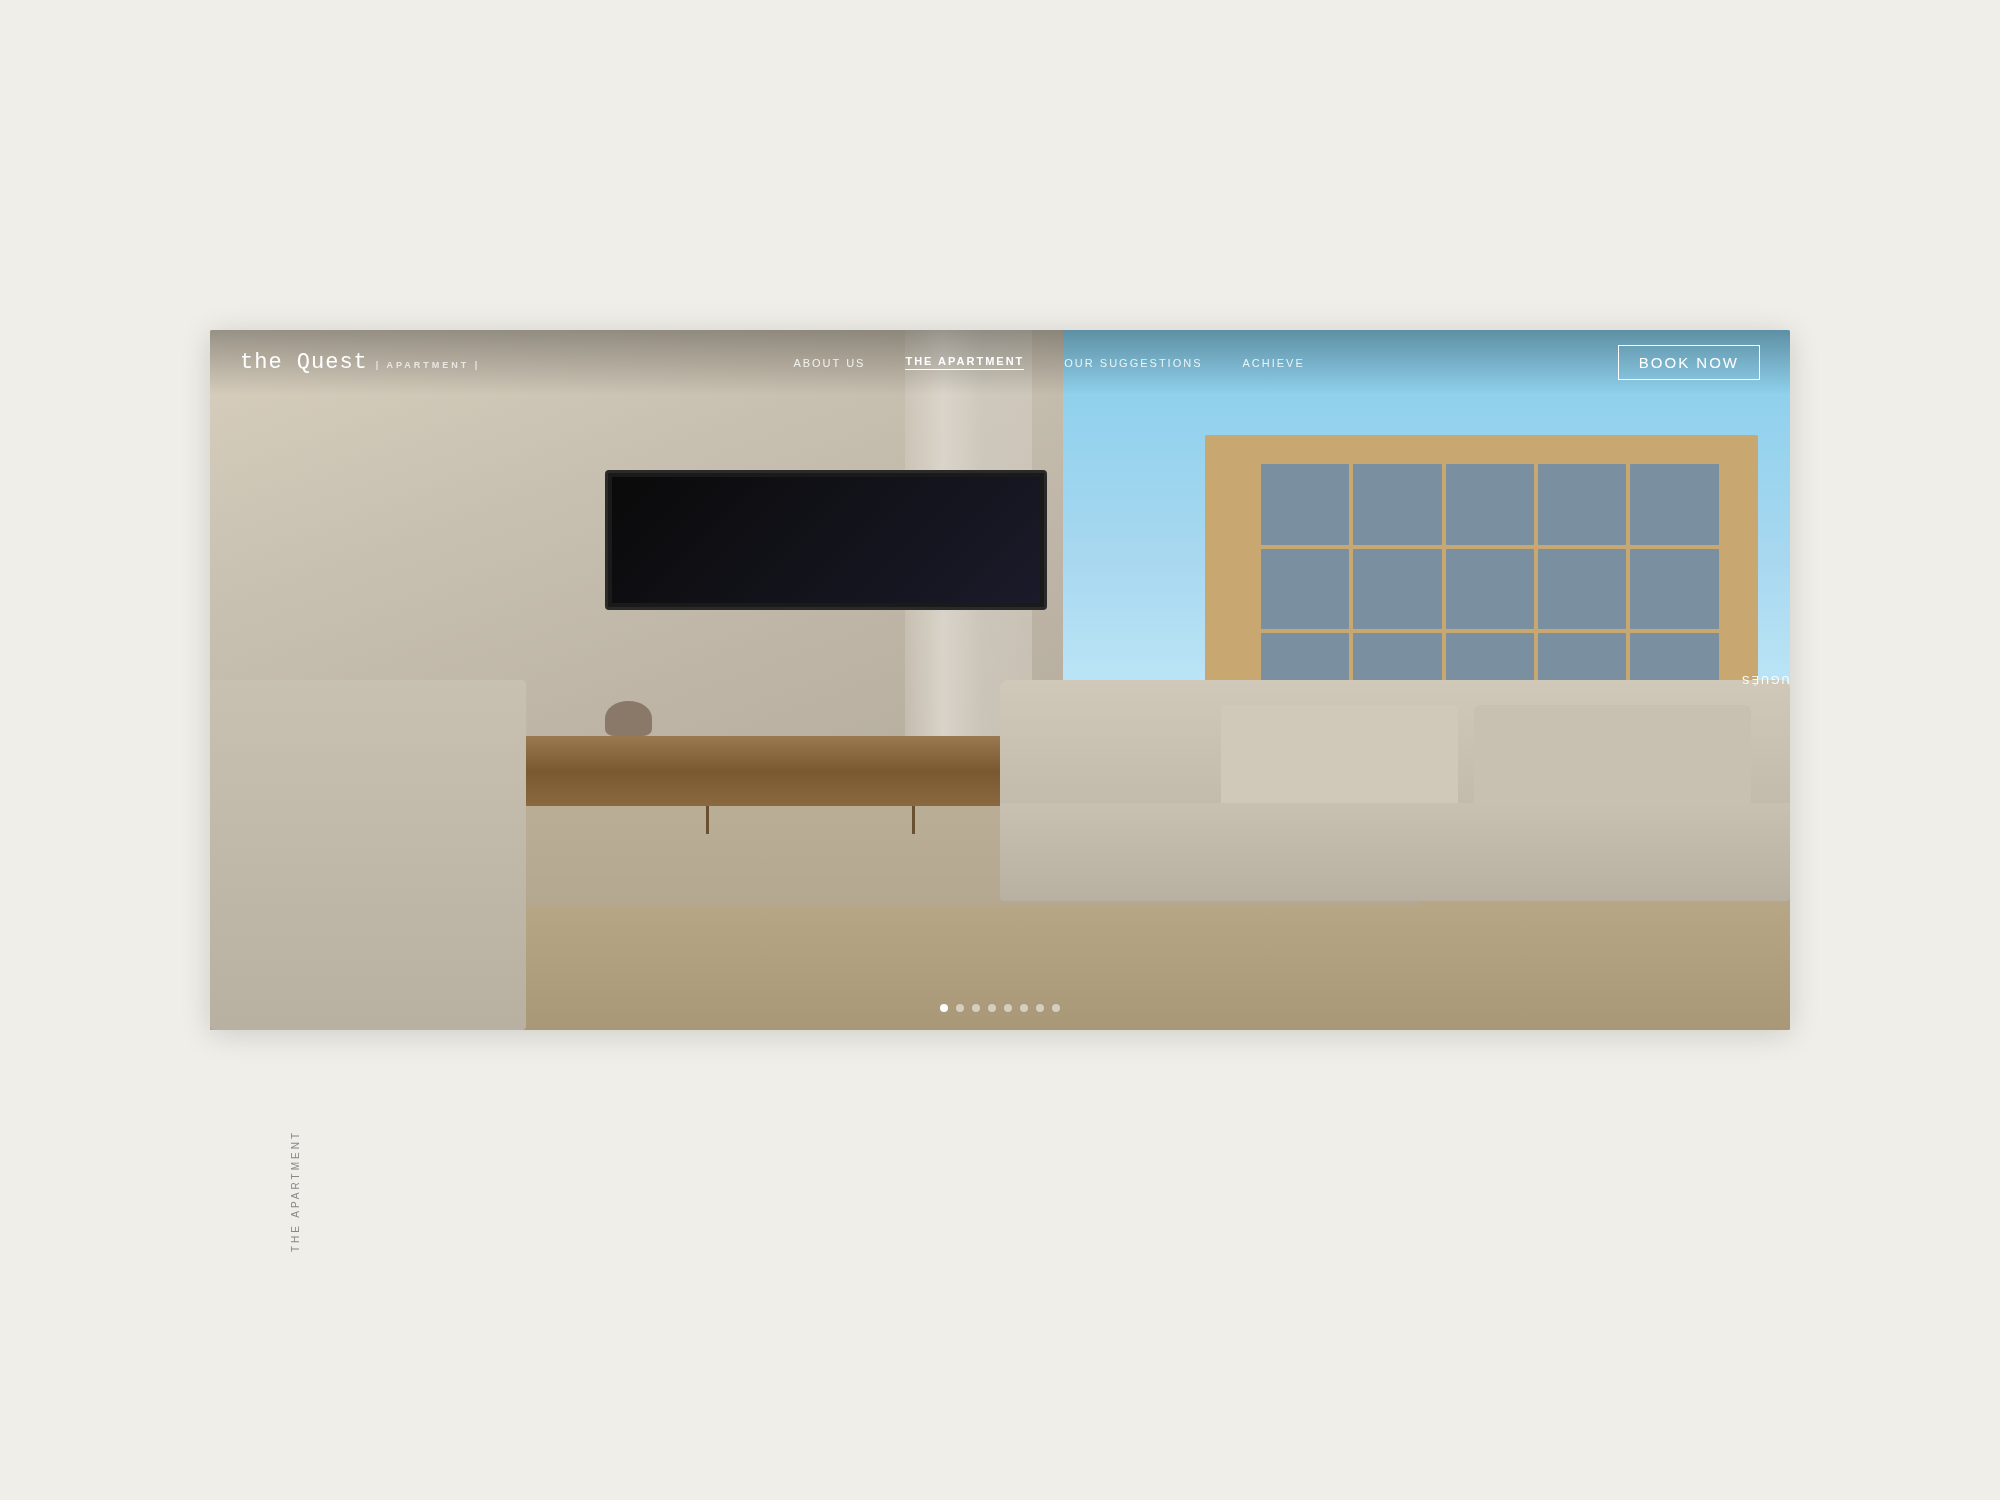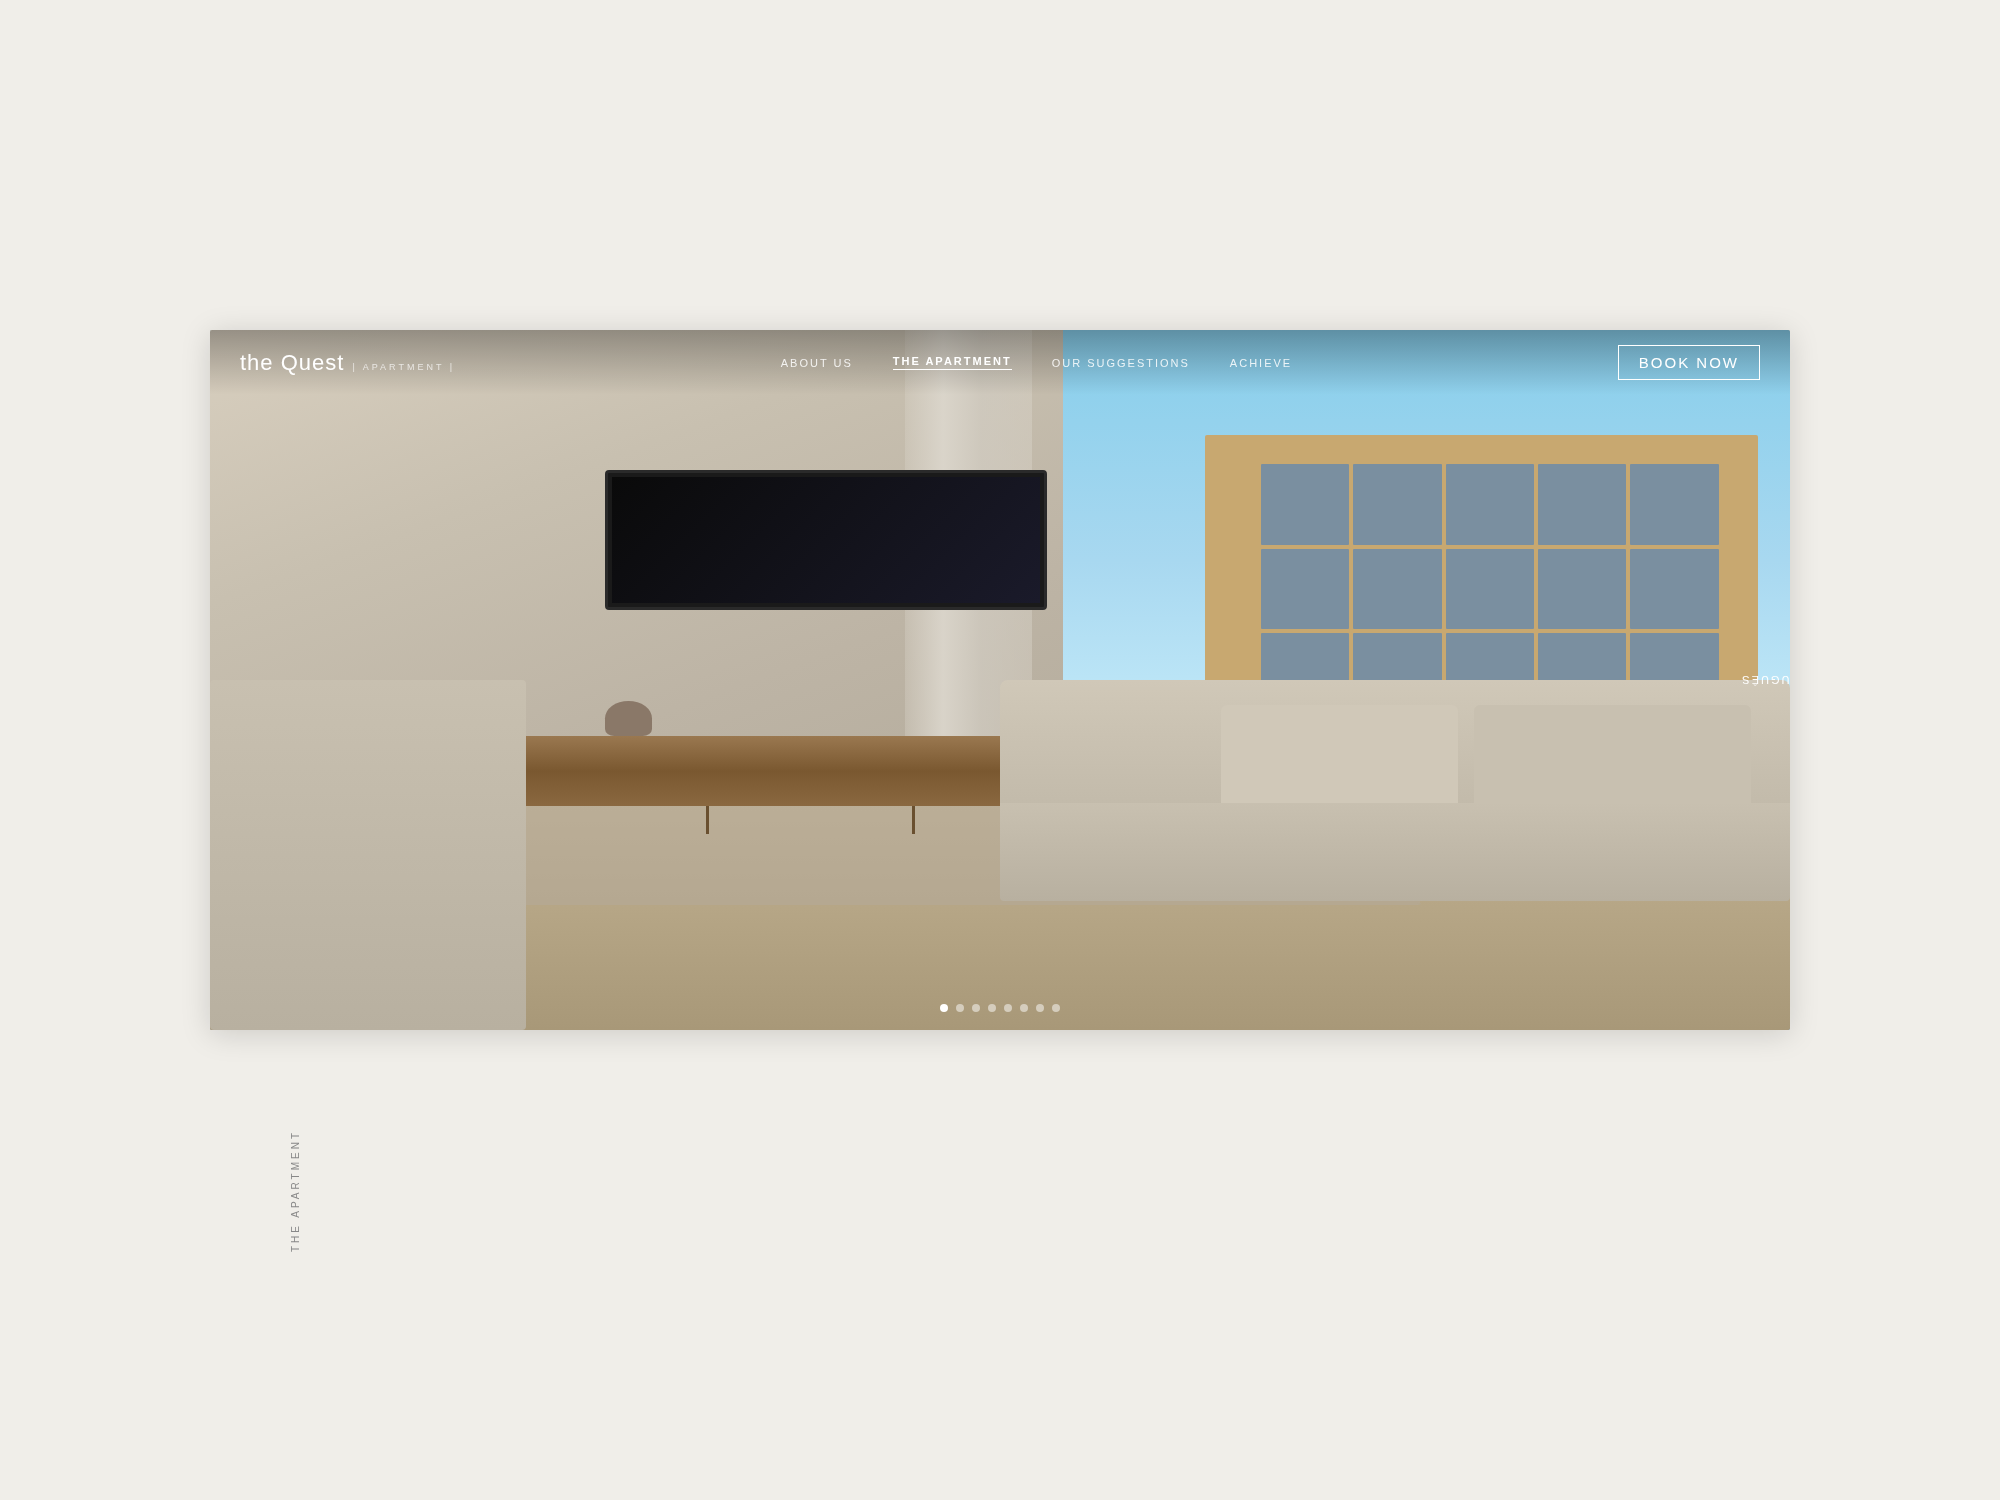--- a/index.html
+++ b/index.html
@@ -346,31 +346,31 @@
       display: flex;
       align-items: baseline;
       gap: 8px;
       flex: 0 0 auto;
     }
 
     .logo-main {
       color: white;
       font-size: 22px;
       font-weight: 300;
-      font-family: Liberation Sans, sans-serif;
+      font-family: Liberation Mono, monospace;
       letter-spacing: 1px;
       text-align: right;
     }
 
     .logo-sub {
       color: rgba(255,255,255,0.7);
       font-size: 9px;
       letter-spacing: 3px;
       font-family: Arial, sans-serif;
-      font-weight: 400;
+      font-weight: 700;
     }
 
     .nav-links {
       flex: 1;
       display: flex;
       justify-content: center;
       gap: 40px;
       align-items: center;
     }
 

